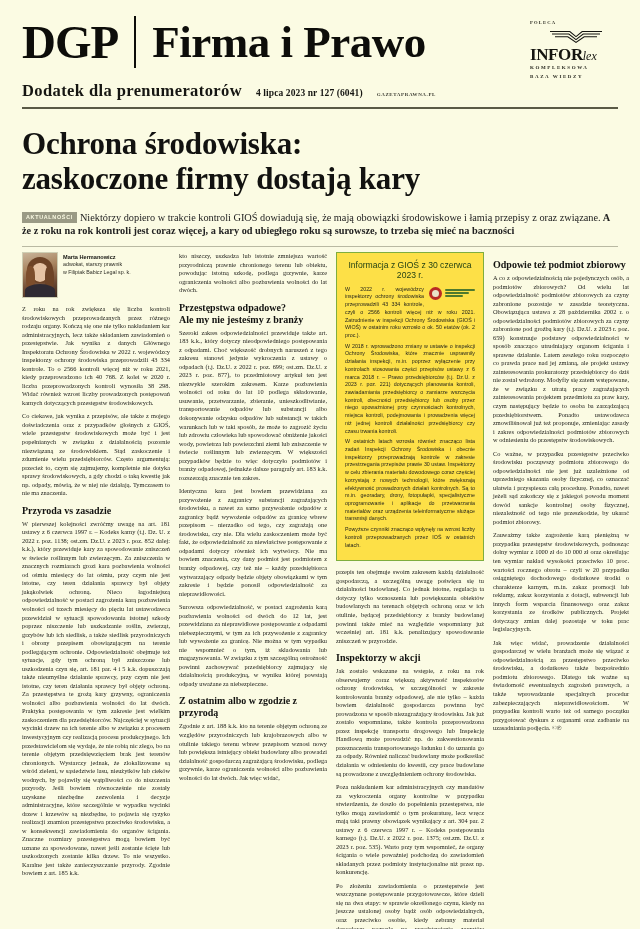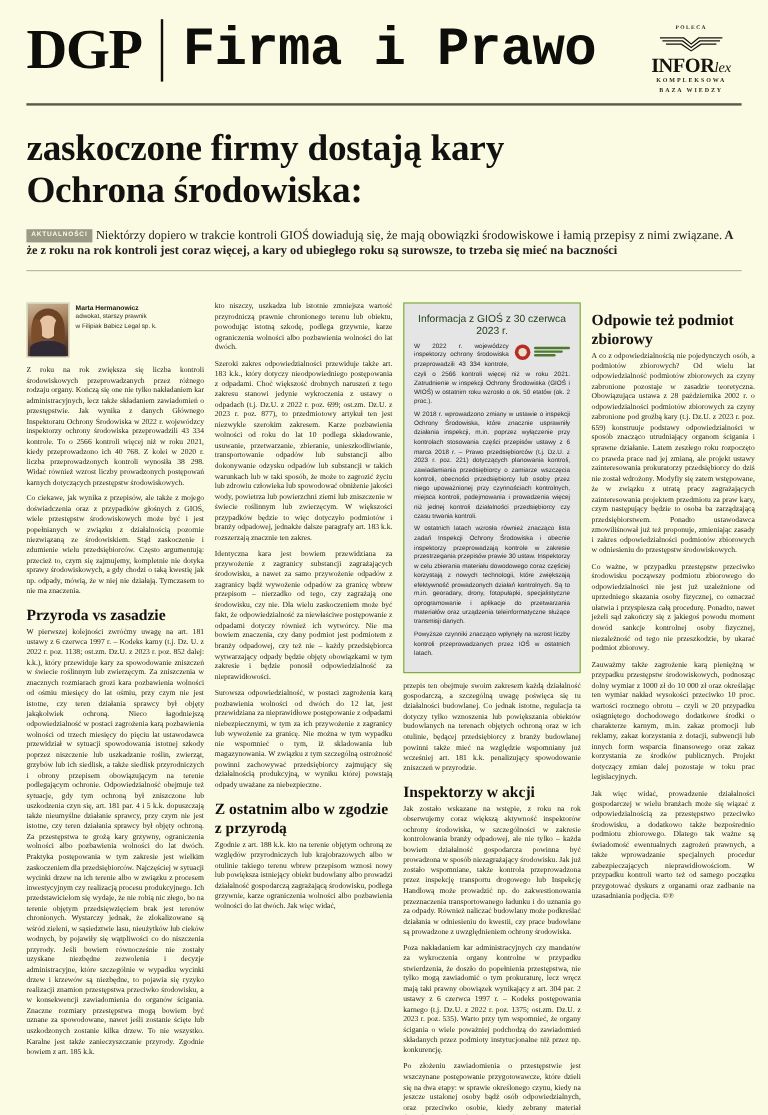--- a/index.html
+++ b/index.html
@@ -16,30 +16,30 @@
   .masthead{padding:16px 18px 0 22px;display:flex;align-items:flex-start;}
   .masthead-left{flex:1;}
   .logo-row{display:flex;align-items:center;gap:14px;}
   .logo-dgp{
     font-family:"Liberation Serif", serif;
     font-weight:bold;font-size:47px;line-height:0.95;
     letter-spacing:-1px;color:#0d0d0a;
   }
   .logo-divider{width:2px;height:52px;background:#0d0d0a;margin:0 2px;}
   .logo-title{
-    font-family:Liberation Mono, monospace;
+    font-family:Liberation Serif, serif;
     font-weight:bold;font-size:45px;line-height:0.95;color:#0d0d0a;
     letter-spacing:-0.5px;
   }
   .sub-row{display:flex;align-items:baseline;gap:14px;margin-top:13px;}
   .sub-title{font-size:16.5px;font-weight:bold;letter-spacing:0.4px;color:#161612;}
   .sub-date{font-size:9.5px;font-weight:bold;color:#161612;letter-spacing:0.1px;}
   .sub-url{font-size:5px;font-weight:bold;letter-spacing:0.6px;color:#3a3a30;}
 
-  .masthead-right{width:92px;text-align:center;padding-top:4px;}
+  .masthead-right{width:92px;padding-top:4px;}
   .poleca{font-size:4.6px;font-weight:bold;letter-spacing:1.2px;color:#2b2b22;margin-bottom:2px;}
   .infor-mark{display:block;margin:0 auto 1px;}
   .infor-word{font-size:17px;font-weight:bold;letter-spacing:-0.4px;color:#151510;line-height:1;}
   .infor-word .lex{font-style:italic;font-weight:normal;font-size:12px;letter-spacing:0;}
   .infor-tag{font-size:5px;letter-spacing:1.6px;color:#2b2b22;line-height:1.5;margin-top:1px;font-weight:bold;}
 
   .rule{height:2px;background:#5a5a46;margin:6px 22px 0 22px;}
 
   
   .headline{
@@ -71,21 +71,21 @@
   }
   .col{width:148px;flex:0 0 148px;position:relative;}
   .col.c4{width:136px;flex:0 0 136px;}
 
   .body-text{
     font-size:6.35px;line-height:1.345;text-align:justify;
     hyphens:auto;color:#1b1b17;
     margin:0 0 5px 0;
   }
   .subhead{
-    font-size:13px;font-weight:bold;line-height:1.2;
+    font-size:10px;font-weight:bold;line-height:1.2;
     margin:7px 0 3px 0;color:#121210;
   }
 
   
   .author{display:flex;gap:5px;margin-bottom:7px;align-items:flex-start;}
   .author-photo{
     width:34px;height:44px;flex:0 0 34px;
     background:linear-gradient(165deg,#c9b49a 0%,#a8845f 35%,#6e4a33 70%,#3c2820 100%);
     position:relative;overflow:hidden;border:0.5px solid #cfcfb4;
   }
@@ -115,21 +115,21 @@
     font-size:5.6px;font-weight:bold;color:#141410;line-height:1.45;
   }
   .author-role{
     font-family:"Liberation Sans", sans-serif;
     font-size:5.3px;color:#2c2c24;line-height:1.5;
   }
 
   
   .infobox{
     border:1px solid #7fae3e;
-    background:#e5e5e5;
+    background:#fde047;
     padding:7px 8px 8px 8px;
     margin-bottom:7px;
     position:relative;
   }
   .infobox-title{
     font-family:"Liberation Sans", sans-serif;
     font-size:8.6px;font-weight:normal;color:#1d3d12;
     text-align:center;margin-bottom:5px;line-height:1.2;
   }
   .infobox-text{
@@ -158,46 +158,51 @@
 <body>
 
 <div class="page">
 
   <div class="masthead">
     <div class="masthead-left">
       <div class="logo-row">
         <div class="logo-dgp">DGP</div>
         <div class="logo-divider"></div>
         <div class="logo-title">Firma i Prawo</div>
+      </div>
+      <div class="sub-row">
+        <div class="sub-title">Dodatek dla prenumeratorów</div>
+        <div class="sub-date">4 lipca 2023 nr 127 (6041)</div>
+        <div class="sub-url">GAZETAPRAWNA.PL</div>
       </div>
     </div>
     <div class="masthead-right">
       <div class="poleca">POLECA</div>
       <svg class="infor-mark" width="56" height="18" viewBox="0 0 56 18">
         <g fill="#151510">
           <path d="M2 4 H22 L28 9 L34 4 H54 L54 5 H34.5 L28 10.2 L21.5 5 H2 Z"></path>
           <path d="M4 6.6 H21 L28 12 L35 6.6 H52 L52 7.6 H35.5 L28 13.3 L20.5 7.6 H4 Z"></path>
           <path d="M7 9.2 H20 L28 14.8 L36 9.2 H49 L49 10.2 H36.5 L28 16 L19.5 10.2 H7 Z"></path>
         </g>
       </svg>
       <div class="infor-word"><span>INFOR</span><span class="lex">lex</span></div>
       <div class="infor-tag">KOMPLEKSOWA</div>
       <div class="infor-tag">BAZA WIEDZY</div>
     </div>
   </div>
 
   <div class="rule"></div>
 
   <div class="headline">
+    <div>Ochrona środowiska:</div>
     <div>zaskoczone firmy dostają kary</div>
-    <div>Ochrona środowiska:</div>
   </div>
 
   <div class="lead">
-    <span class="badge">AKTUALNOŚCI</span><span>Niektórzy dopiero w trakcie kontroli GIOŚ dowiadują się, że mają obowiązki środowiskowe i łamią przepisy z nimi związane.</span><span class="bold"> A że z roku na rok kontroli jest coraz więcej, a kary od ubiegłego roku są surowsze, to trzeba się mieć na baczności</span>
+    <span class="badge">AKTUALNOŚCI</span><span>Niektórzy dopiero w trakcie kontroli GIOŚ dowiadują się, że mają obowiązki środowiskowe i łamią przepisy z oraz związane.</span><span class="bold"> A że z roku na rok kontroli jest coraz więcej, a kary od ubiegłego roku są surowsze, to trzeba się mieć na baczności</span>
   </div>
 
   <div class="rule2"></div>
 
   <div class="content">
 
     <div class="col">
       <div class="author">
         <div class="author-photo">
           <div class="hair"></div>
@@ -218,20 +223,24 @@
           <div class="subhead">
             <div>Przyroda vs zasadzie</div>
           </div>
           <p class="body-text">W pierwszej kolejności zwróćmy uwagę na art. 181 ustawy z 6 czerwca 1997 r. – Kodeks karny (t.j. Dz. U. z 2022 r. poz. 1138; ost.zm. Dz.U. z 2023 r. poz. 852 dalej: k.k.), który przewiduje kary za spowodowanie zniszczeń w świecie roślinnym lub zwierzęcym. Za zniszczenia w znacznych rozmiarach grozi kara pozbawienia wolności od ośmiu miesięcy do lat ośmiu, przy czym nie jest istotne, czy teren działania sprawcy był objęty jakąkolwiek ochroną. Nieco łagodniejszą odpowiedzialność w postaci zagrożenia karą pozbawienia wolności od trzech miesięcy do pięciu lat ustawodawca przewidział w sytuacji spowodowania istotnej szkody poprzez niszczenie lub uszkadzanie roślin, zwierząt, grzybów lub ich siedlisk, a także siedlisk przyrodniczych i obrony przepisem obowiązującym na terenie podlegającym ochronie. Odpowiedzialność obejmuje też sytuacje, gdy tym ochroną był zniszczone lub uszkodzenia czyn się, art. 181 par. 4 i 5 k.k. dopuszczają także nieumyślne działanie sprawcy, przy czym nie jest istotne, czy teren działania sprawcy był objęty ochroną. Za przestępstwa te grożą kary grzywny, ograniczenia wolności albo pozbawienia wolności do lat dwóch. Praktyka postępowania w tym zakresie jest wielkim zaskoczeniem dla przedsiębiorców. Najczęściej w sytuacji wycinki drzew na ich terenie albo w związku z procesem inwestycyjnym czy realizacją procesu produkcyjnego. Ich przedstawicielom się wydaje, że nie robią nic złego, bo na terenie objętym przedsięwzięciem brak jest terenów chronionych. Wystarczy jednak, że zlokalizowane są wśród zieleni, w sąsiedztwie lasu, nieużytków lub cieków wodnych, by pojawiły się wątpliwości co do niszczenia przyrody. Jeśli bowiem równocześnie nie zostały uzyskane niezbędne zezwolenia i decyzje administracyjne, które szczególnie w wypadku wycinki drzew i krzewów są niezbędne, to pojawia się ryzyko realizacji znamion przestępstwa przeciwko środowisku, a w konsekwencji zawiadomienia do organów ścigania. Znaczne rozmiary przestępstwa mogą bowiem być uznane za spowodowane, nawet jeśli zostanie ścięte lub uszkodzonych zostanie kilka drzew. To nie wszystko. Karalne jest także zanieczyszczanie przyrody. Zgodnie bowiem z art. 185 k.k.</p>
         </div>
     </div>
 
     <div class="col">
       <div class="col-blocks">
           <p class="body-text">kto niszczy, uszkadza lub istotnie zmniejsza wartość przyrodniczą prawnie chronionego terenu lub obiektu, powodując istotną szkodę, podlega grzywnie, karze ograniczenia wolności albo pozbawienia wolności do lat dwóch.</p>
+          <div class="subhead">
+            <div>Przestępstwa odpadowe?</div>
+            <div>Ale my nie jesteśmy z branży</div>
+          </div>
           <p class="body-text">Szeroki zakres odpowiedzialności przewiduje także art. 183 k.k., który dotyczy nieodpowiedniego postępowania z odpadami. Choć większość drobnych naruszeń z tego zakresu stanowi jedynie wykroczenia z ustawy o odpadach (t.j. Dz.U. z 2022 r. poz. 699; ost.zm. Dz.U. z 2023 r. poz. 877), to przedmiotowy artykuł ten jest niezwykle szerokim zakresem. Karze pozbawienia wolności od roku do lat 10 podlega składowanie, usuwanie, przetwarzanie, zbieranie, unieszkodliwianie, transportowanie odpadów lub substancji albo dokonywanie odzysku odpadów lub substancji w takich warunkach lub w taki sposób, że może to zagrozić życiu lub zdrowiu człowieka lub spowodować obniżenie jakości wody, powietrza lub powierzchni ziemi lub zniszczenie w świecie roślinnym lub zwierzęcym. W większości przypadków będzie to więc dotyczyło podmiotów i branży odpadowej, jednakże dalsze paragrafy art. 183 k.k. rozszerzają znacznie ten zakres.</p>
           <p class="body-text">Identyczna kara jest bowiem przewidziana za przywożenie z zagranicy substancji zagrażających środowisku, a nawet za samo przywożenie odpadów z zagranicy bądź wywożenie odpadów za granicę wbrew przepisom – nierzadko od tego, czy zagrażają one środowisku, czy nie. Dla wielu zaskoczeniem może być fakt, że odpowiedzialność za niewłaściwe postępowanie z odpadami dotyczy również ich wytwórcy. Nie ma bowiem znaczenia, czy dany podmiot jest podmiotem z branży odpadowej, czy też nie – każdy przedsiębiorca wytwarzający odpady będzie objęty obowiązkami w tym zakresie i będzie ponosił odpowiedzialność za nieprawidłowości.</p>
           <p class="body-text">Surowsza odpowiedzialność, w postaci zagrożenia karą pozbawienia wolności od dwóch do 12 lat, jest przewidziana za nieprawidłowe postępowanie z odpadami niebezpiecznymi, w tym za ich przywożenie z zagranicy lub wywożenie za granicę. Nie można w tym wypadku nie wspomnieć o tym, iż skladowania lub magazynowania. W związku z tym szczególną ostrożność powinni zachowywać przedsiębiorcy zajmujący się działalnością produkcyjną, w wyniku której powstają odpady uważane za niebezpieczne.</p>
           <div class="subhead">
             <div>Z ostatnim albo w zgodzie z przyrodą</div>
           </div>
           <p class="body-text">Zgodnie z art. 188 k.k. kto na terenie objętym ochroną ze względów przyrodniczych lub krajobrazowych albo w otulinie takiego terenu wbrew przepisom wznosi nowy lub powiększa istniejący obiekt budowlany albo prowadzi działalność gospodarczą zagrażającą środowisku, podlega grzywnie, karze ograniczenia wolności albo pozbawienia wolności do lat dwóch. Jak więc widać,</p>
         </div>
     </div>
 

